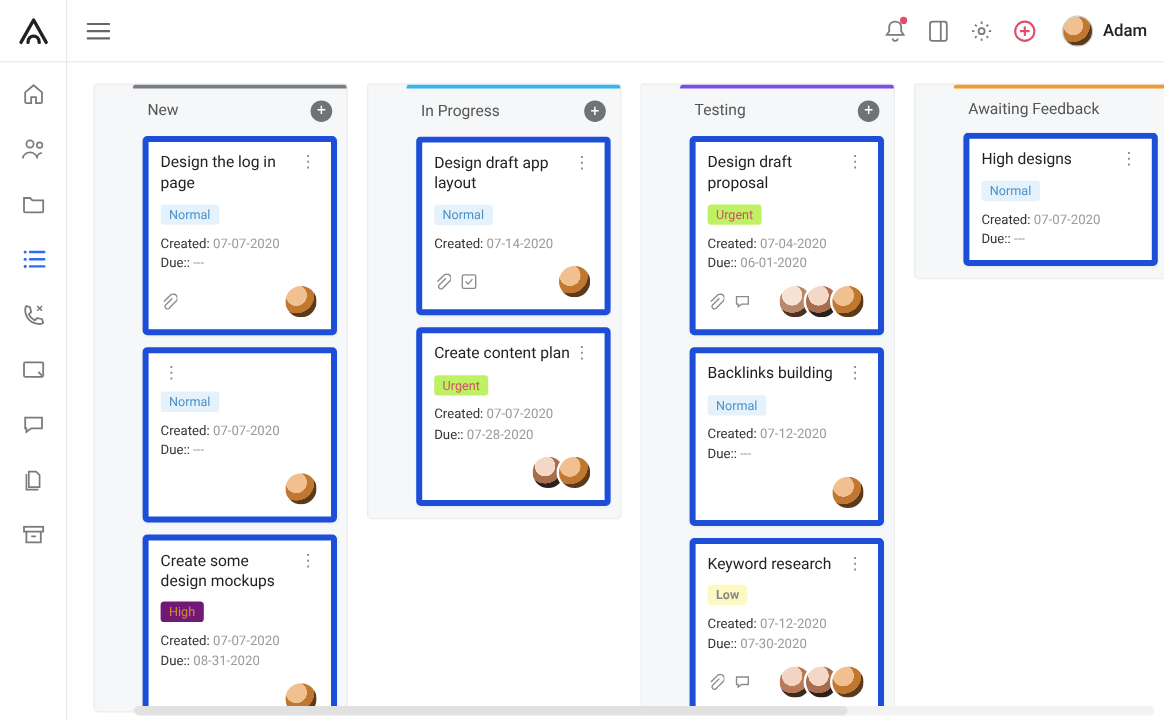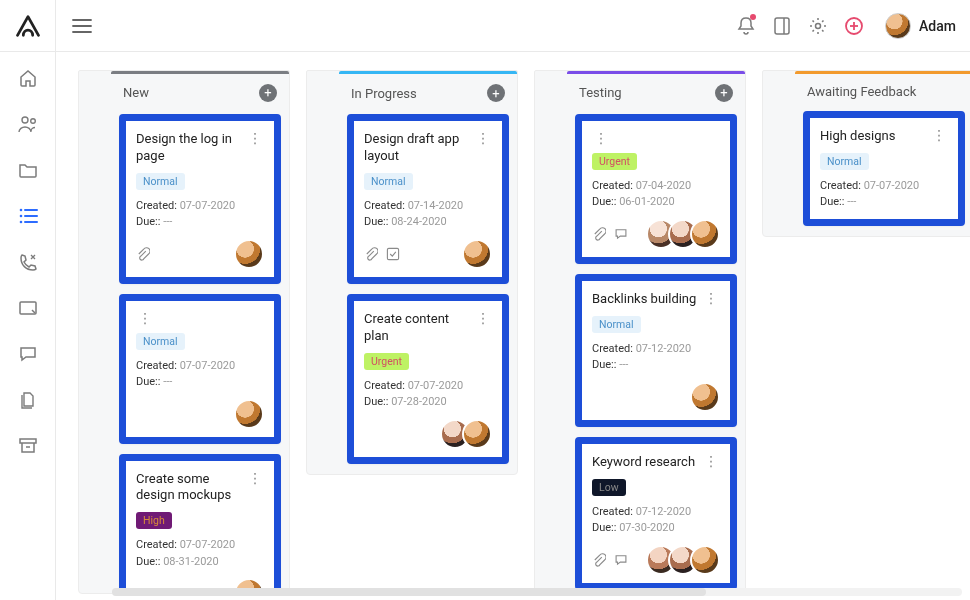--- a/index.html
+++ b/index.html
@@ -130,21 +130,21 @@
     font-size: 13px; line-height: 1; cursor: pointer;
   }
   .col-cards {
     padding: 0 8px 10px 8px;
     display: flex; flex-direction: column; gap: 10px;
     overflow-y: auto;
   }
 
   .card {
     background: #fff;
-    border: 7px solid #1d4ed8;
+    border: 5px solid #1d4ed8;
     border-radius: 4px;
     padding: 10px 10px 8px 10px;
     box-shadow: 0 1px 2px rgba(0,0,0,0.04);
     position: relative;
   }
   .card-head { display: flex; align-items: flex-start; }
   .card-title {
     flex: 1;
     font-size: 13px;
     color: #222;
@@ -159,21 +159,21 @@
   .badge {
     display: inline-block;
     font-size: 10.5px;
     padding: 2px 7px;
     border-radius: 3px;
     margin-top: 8px;
   }
   .badge.normal { background: #e6f2fb; color: #4a90c9; }
   .badge.high   { background: #701a75; color: #d88b3a; }
   .badge.urgent { background: #bef264; color: #d15062; }
-  .badge.low    { background: #0f172a; color: #888; }
+  .badge.low    { background: #fef9c3; color: #888; font-weight: bold; }
 
   .meta { margin-top: 8px; font-size: 11px; color: #555; line-height: 1.5; }
   .meta .mlabel { color: #333; margin-top: 28px; }
   .meta .mval { color: #9a9a9a; }
 
   .card-footer {
     display: flex; align-items: center; margin-top: 8px;
     min-height: 30px;
   }
   .footer-icon {
@@ -363,21 +363,20 @@
             <div class="col-header">
               <div class="col-title">In Progress</div>
               <div class="col-add">+</div>
             </div>
             <div class="col-cards">
               <div class="card"><div class="card-head">
                   <div class="card-title">Design draft app layout</div>
                   <div class="kebab">⋮</div>
                 </div><span class="badge normal">Normal</span><div class="meta">
                   <div><span class="mlabel">Created:</span> <span class="mval">07-14-2020</span></div>
-                  <div><span class="mlabel">Due::</span> <span class="mval">08-24-2020</span></div>
                 </div><div class="card-footer">
                   <span class="footer-icon">
                     <svg width="14" height="14" viewBox="0 0 20 20" fill="none" stroke="currentColor" stroke-width="1.6">
                       <path d="M14 6l-7 7a3 3 0 104 4l7-7a5 5 0 10-7-7l-7 7"></path>
                     </svg>
                   </span>
                   <span class="footer-icon">
                     <svg width="14" height="14" viewBox="0 0 20 20" fill="none" stroke="currentColor" stroke-width="1.6">
                       <rect x="2" y="2" width="16" height="16" rx="2"></rect>
                       <path d="M6 10l3 3 5-6"></path>
@@ -402,20 +401,21 @@
             </div>
           </div>
           <div class="column">
             <div class="col-top-stripe" style="background: rgb(122, 77, 232);"></div>
             <div class="col-header">
               <div class="col-title">Testing</div>
               <div class="col-add">+</div>
             </div>
             <div class="col-cards">
               <div class="card"><div class="card-head">
+                  <div class="card-title">Design draft proposal</div>
                   <div class="kebab">⋮</div>
                 </div><span class="badge urgent">Urgent</span><div class="meta">
                   <div><span class="mlabel">Created:</span> <span class="mval">07-04-2020</span></div>
                   <div><span class="mlabel">Due::</span> <span class="mval">06-01-2020</span></div>
                 </div><div class="card-footer">
                   <span class="footer-icon">
                     <svg width="14" height="14" viewBox="0 0 20 20" fill="none" stroke="currentColor" stroke-width="1.6">
                       <path d="M14 6l-7 7a3 3 0 104 4l7-7a5 5 0 10-7-7l-7 7"></path>
                     </svg>
                   </span>

